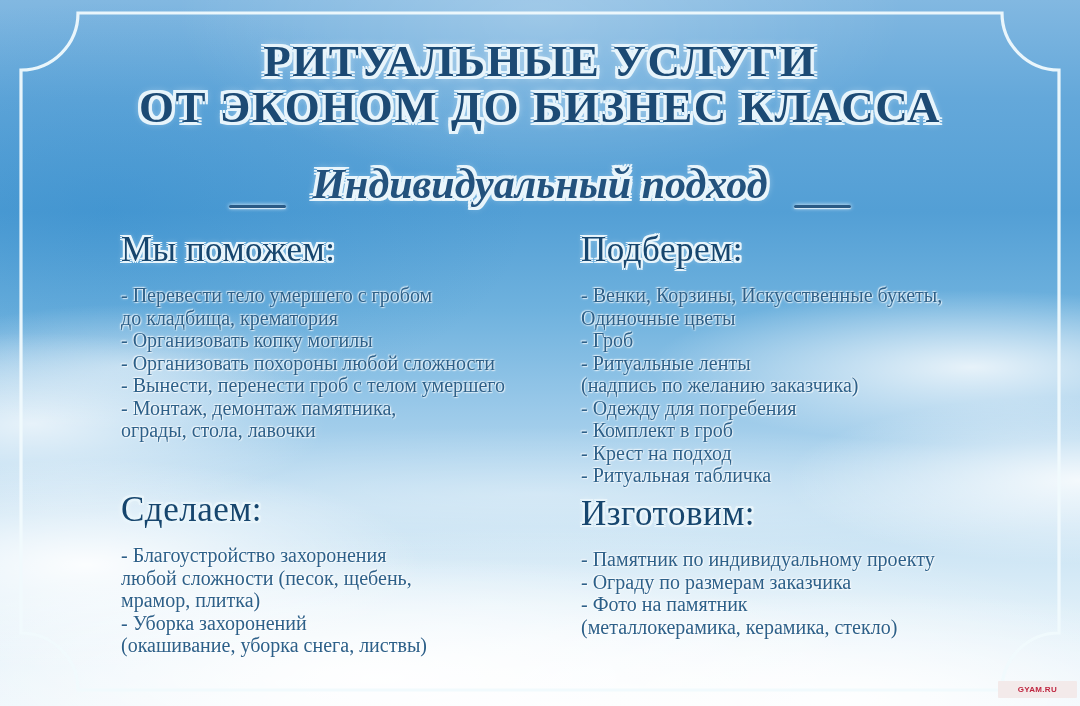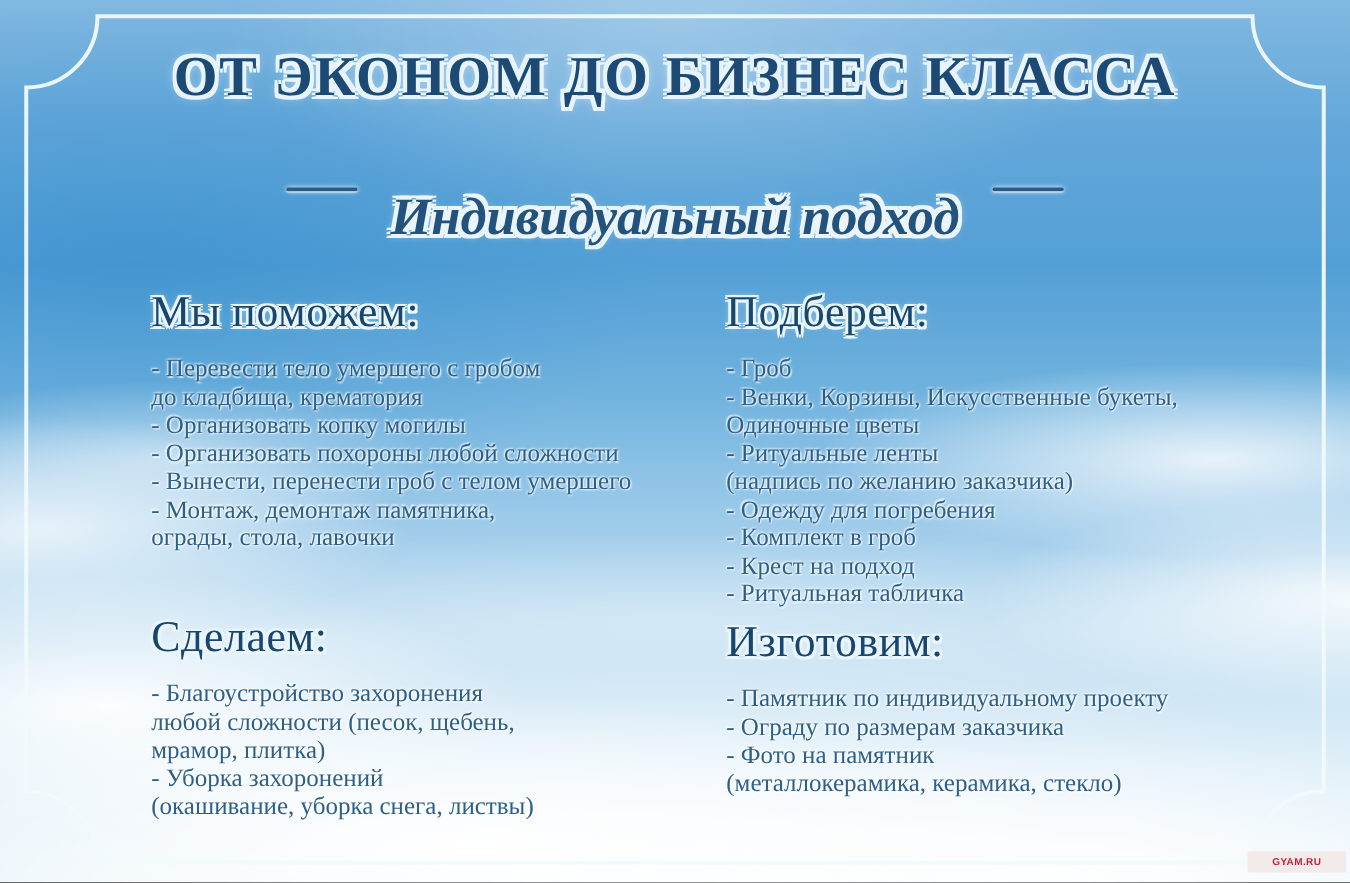--- a/index.html
+++ b/index.html
@@ -43,21 +43,21 @@
     color: #1c4a74;
     text-shadow:
       -3px -3px 0 #e7f4fb, 3px -3px 0 #e7f4fb, -3px 3px 0 #e7f4fb, 3px 3px 0 #e7f4fb,
       -3px 0 0 #e7f4fb, 3px 0 0 #e7f4fb, 0 -3px 0 #e7f4fb, 0 3px 0 #e7f4fb,
       0 0 9px rgba(255,255,255,.85);
   }
 
   .subtitle-row {
     position: absolute;
     top: 150px; left: 0; width: 100%; height: 58px;
-    display: flex; justify-content: center; align-items: flex-start; gap: 26px;
+    display: flex; justify-content: center; align-items: flex-end; gap: 26px;
   }
   .subtitle-text {
     font-style: italic;
     font-weight: bold;
     font-size: 42px;
     color: #23527d;
     text-shadow:
       -3px -3px 0 #e9f5fb, 3px -3px 0 #e9f5fb, -3px 3px 0 #e9f5fb, 3px 3px 0 #e9f5fb,
       -3px 0 0 #e9f5fb, 3px 0 0 #e9f5fb, 0 -3px 0 #e9f5fb, 0 3px 0 #e9f5fb,
       0 0 8px rgba(255,255,255,.85);
@@ -114,20 +114,21 @@
 </head>
 <body>
 
 <div class="poster">
 
   <svg class="frame-svg" viewBox="0 0 1080 706" xmlns="http://www.w3.org/2000/svg">
     <path d="M 78 13 H 1002 A 57 57 0 0 0 1059 70 V 633 A 57 57 0 0 0 1002 690 H 78 A 57 57 0 0 0 21 633 V 70 A 57 57 0 0 0 78 13 Z" fill="none" stroke="#f0fafd" stroke-width="3.2" opacity="0.95"></path>
   </svg>
 
   <div class="title">
+    <div>РИТУАЛЬНЫЕ УСЛУГИ</div>
     <div>ОТ ЭКОНОМ ДО БИЗНЕС КЛАССА</div>
   </div>
 
   <div class="subtitle-row">
     <span class="subtitle-dash"></span>
     <span class="subtitle-text">Индивидуальный подход</span>
     <span class="subtitle-dash"></span>
   </div>
 
   <section class="sec sec-help">
@@ -139,23 +140,23 @@
       <div class="item">- Организовать похороны любой сложности</div>
       <div class="item">- Вынести, перенести гроб с телом умершего</div>
       <div class="item">- Монтаж, демонтаж памятника,
 ограды, стола, лавочки</div>
     </div>
   </section>
 
   <section class="sec sec-select">
     <h2>Подберем:</h2>
     <div>
-      <div class="item">- Гроб</div>
       <div class="item">- Венки, Корзины, Искусственные букеты,
 Одиночные цветы</div>
+      <div class="item">- Гроб</div>
       <div class="item">- Ритуальные ленты
 (надпись по желанию заказчика)</div>
       <div class="item">- Одежду для погребения</div>
       <div class="item">- Комплект в гроб</div>
       <div class="item">- Крест на подход</div>
       <div class="item">- Ритуальная табличка</div>
     </div>
   </section>
 
   <section class="sec sec-do">

